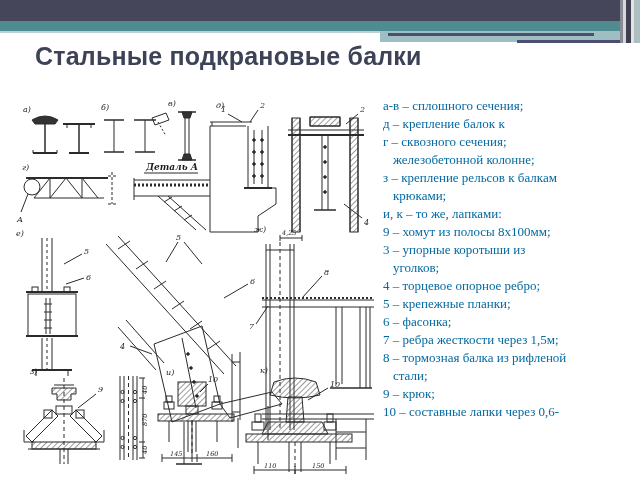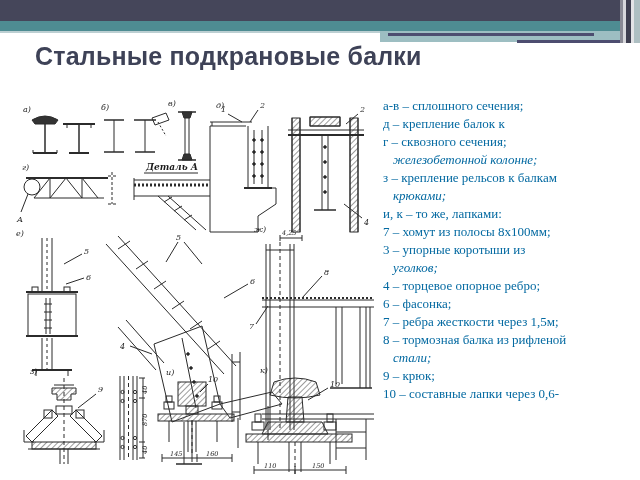--- a/index.html
+++ b/index.html
@@ -19,21 +19,21 @@
   .s4{left:631px;width:3px;background:#e3e3e6;}
   .s5{left:634px;width:6px;background:#aebfc2;}
   
   .title{position:absolute;left:35px;top:42px;font-size:25px;font-weight:bold;
          color:#3e4257;letter-spacing:.2px;}
   
   .legend{position:absolute;left:383px;top:97px;width:254px;
           font-family:"Liberation Serif","DejaVu Serif",serif;
           font-size:13px;line-height:18px;color:#0369a1;}
   .legend .ln{white-space:nowrap;}
-  .legend .ind{padding-left:10px;font-style:italic;}
+  .legend .ind{padding-left:10px;}
   
   .diagram{position:absolute;left:6px;top:92px;}
   svg text{fill:#1c1c1c;stroke:none;font-family:"DejaVu Serif",serif;font-style:italic;}
   .t8{font-size:8px;} .t6{font-size:6.5px;}
   .tD{font-size:9px;font-weight:bold;}
 </style>
 </head>
 <body>
 
 <div class="bar-top"></div>
@@ -266,23 +266,24 @@
 </div>
 
 <div class="legend">
   <div class="ln">а-в – сплошного сечения;</div>
   <div class="ln">д – крепление балок к</div>
   <div class="ln">г – сквозного сечения;</div>
   <div class="ln ind">железобетонной колонне;</div>
   <div class="ln">з – крепление рельсов к балкам</div>
   <div class="ln ind">крюками;</div>
   <div class="ln">и, к – то же, лапками:</div>
-  <div class="ln">7 – хомут из полосы 8х100мм;</div>
+  <div class="ln">9 – хомут из полосы 8х100мм;</div>
   <div class="ln">3 – упорные коротыши из</div>
   <div class="ln ind">уголков;</div>
   <div class="ln">4 – торцевое опорное ребро;</div>
+  <div class="ln">5 – крепежные планки;</div>
   <div class="ln">6 – фасонка;</div>
   <div class="ln">7 – ребра жесткости через 1,5м;</div>
   <div class="ln">8 – тормозная балка из рифленой</div>
   <div class="ln ind">стали;</div>
   <div class="ln">9 – крюк;</div>
   <div class="ln">10 – составные лапки через 0,6-</div>
 </div>
 
 </body></html>

